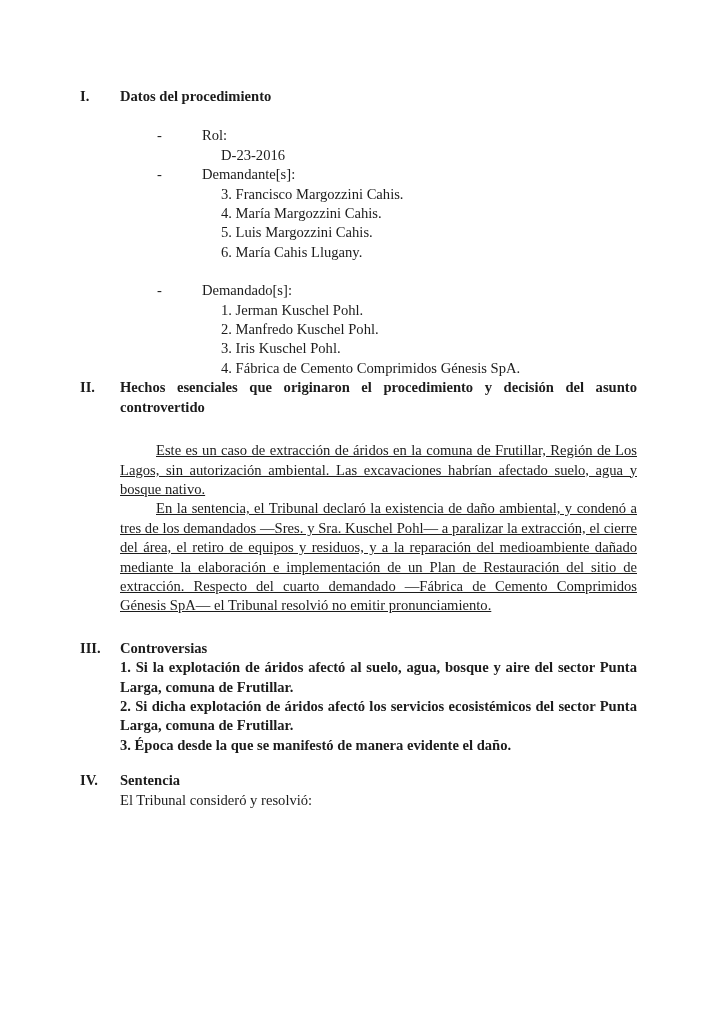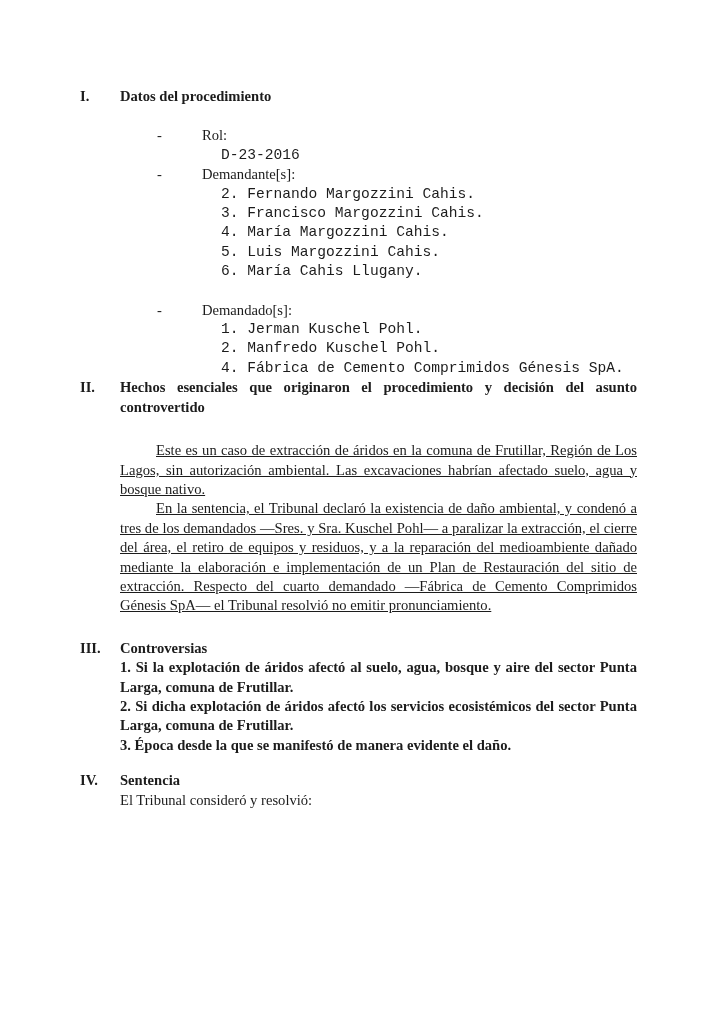--- a/index.html
+++ b/index.html
@@ -27,21 +27,21 @@
 
   
   .sec-body { margin-left: 40px; }
 
   
   .dash-list { margin-top: 20px; }
   .dash-list.second { margin-top: 19px; }
   .dash-row { display: flex; }
   .dash-row .dash { width: 45px; margin-left: 37px; flex: none; }
   .term-label { text-underline-offset: 2px; }
-  .sub-item { margin-left: 101px; font-family: Liberation Mono, monospace; }
+  .sub-item { margin-left: 101px; }
 
   
   .para {
     text-align: justify;
     text-indent: 36px;
     text-decoration: underline;
   }
   .paras { margin-top: 24px; }
 
   
@@ -68,34 +68,34 @@
         <div class="dash-row">
           <span class="dash">-</span>
           <span><span class="term-label">Rol</span><span>:</span></span>
         </div>
         <div class="sub-item">D-23-2016</div>
 
         <div class="dash-row">
           <span class="dash">-</span>
           <span><span class="term-label">Demandante[s]</span><span>:</span></span>
         </div>
-        <div class="sub-item">2. Fernando Margozzini Cahis.</div>
         <div class="sub-item">3. Francisco Margozzini Cahis.</div>
         <div class="sub-item">4. María Margozzini Cahis.</div>
         <div class="sub-item">5. Luis Margozzini Cahis.</div>
         <div class="sub-item">6. María Cahis Llugany.</div>
       </div>
 
       <div class="dash-list second">
         <div class="dash-row">
           <span class="dash">-</span>
           <span><span class="term-label">Demandado[s]</span><span>:</span></span>
         </div>
         <div class="sub-item">1. Jerman Kuschel Pohl.</div>
         <div class="sub-item">2. Manfredo Kuschel Pohl.</div>
+        <div class="sub-item">3. Iris Kuschel Pohl.</div>
         <div class="sub-item">4. Fábrica de Cemento Comprimidos Génesis SpA.</div>
       </div>
     </div>
   </section>
 
   <section class="sec-hechos">
     <div class="sec-head">
       <span class="numeral">II.</span>
       <span class="title">Hechos esenciales que originaron el procedimiento y decisión del asunto controvertido</span>
     </div>

